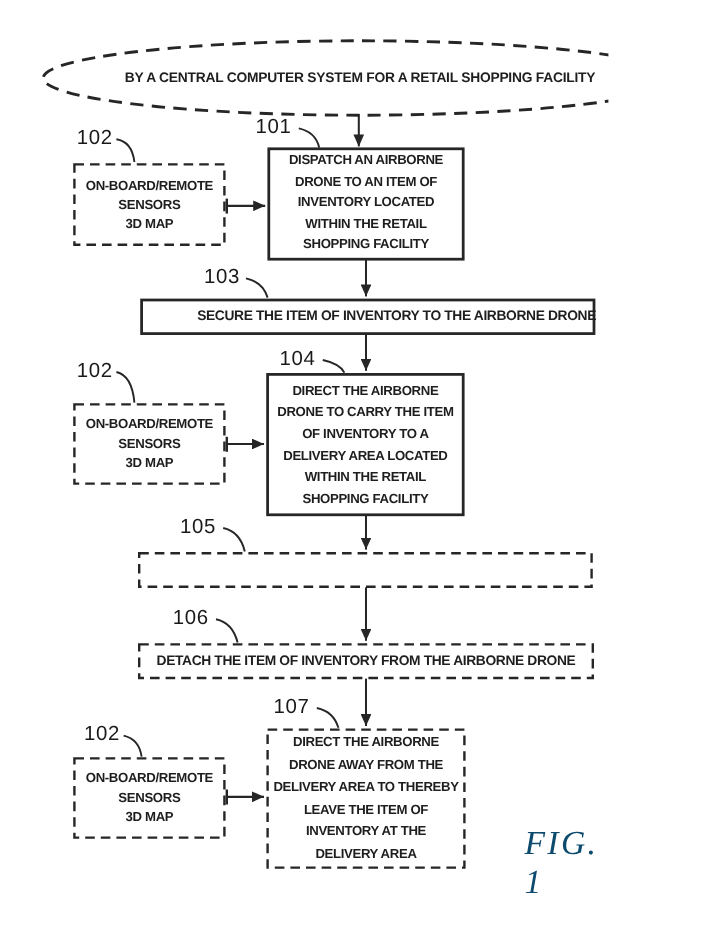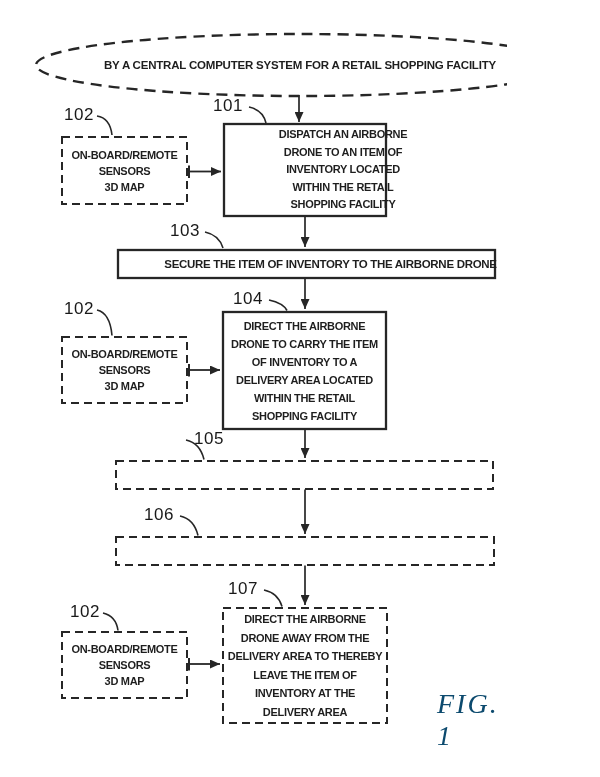--- a/index.html
+++ b/index.html
@@ -81,54 +81,55 @@
     <path d="M269,300 Q283,303 287,310.5" fill="none" stroke="#262626" stroke-width="1.6"></path>
     <path d="M97,310 Q110,313 112,335.5" fill="none" stroke="#262626" stroke-width="1.6"></path>
     <path d="M186,440 Q200,443 204,459.5" fill="none" stroke="#262626" stroke-width="1.6"></path>
     <path d="M180,516 Q194,519 198,535.5" fill="none" stroke="#262626" stroke-width="1.6"></path>
     <path d="M264,590 Q278,593 282,606.5" fill="none" stroke="#262626" stroke-width="1.6"></path>
     <path d="M103,613 Q116,616 118,630.5" fill="none" stroke="#262626" stroke-width="1.6"></path>
   </svg>
 
   <div class="etxt" style="left:90px; top:46px; width:420px; height:38px;">BY A CENTRAL COMPUTER SYSTEM FOR A RETAIL SHOPPING FACILITY</div>
 
-  <div class="btxt" style="left:244px; top:126px; width:158px; height:88px;padding-left:20px;">DISPATCH AN AIRBORNE
+  <div class="btxt" style="left:226px; top:126px; width:158px; height:88px;">DISPATCH AN AIRBORNE
 DRONE TO AN ITEM OF
 INVENTORY LOCATED
 WITHIN THE RETAIL
 SHOPPING FACILITY</div>
   <div class="btxt" style="left:64px; top:139px; width:121px; height:63px; line-height:16px;">ON-BOARD/REMOTE
 SENSORS
 3D MAP</div>
   <div class="btxt single" style="left:120px; top:252px; width:373px; height:24px;padding-left:24px;">SECURE THE ITEM OF INVENTORY TO THE AIRBORNE DRONE</div>
   <div class="btxt" style="left:224px; top:314px; width:161px; height:113px; line-height:18px;">DIRECT THE AIRBORNE
 DRONE TO CARRY THE ITEM
 OF INVENTORY TO A
 DELIVERY AREA LOCATED
 WITHIN THE RETAIL
 SHOPPING FACILITY</div>
   <div class="btxt" style="left:64px; top:339px; width:121px; height:62px; line-height:16px;">ON-BOARD/REMOTE
 SENSORS
 3D MAP</div>
+  <div class="btxt single" style="left:118px; top:539px; width:374px; height:24px;">DETACH THE ITEM OF INVENTORY FROM THE AIRBORNE DRONE</div>
   <div class="btxt" style="left:224px; top:610px; width:162px; height:111px; line-height:18.5px;">DIRECT THE AIRBORNE
 DRONE AWAY FROM THE
 DELIVERY AREA TO THEREBY
 LEAVE THE ITEM OF
 INVENTORY AT THE
 DELIVERY AREA</div>
   <div class="btxt" style="left:64px; top:634px; width:121px; height:62px; line-height:16px;">ON-BOARD/REMOTE
 SENSORS
 3D MAP</div>
 
   <div class="ref" style="left:213px; top:96px;">101</div>
   <div class="ref" style="left:64px;  top:105px;">102</div>
   <div class="ref" style="left:170px; top:221px;">103</div>
   <div class="ref" style="left:233px; top:289px;">104</div>
   <div class="ref" style="left:64px;  top:299px;">102</div>
-  <div class="ref" style="left:150px; top:429px;margin-left:44px;">105</div>
+  <div class="ref" style="left:150px; top:429px;">105</div>
   <div class="ref" style="left:144px; top:505px;">106</div>
   <div class="ref" style="left:228px; top:579px;">107</div>
   <div class="ref" style="left:70px;  top:602px;">102</div>
 
   <div class="figlabel">FIG. 1</div>
   <div class="dianum">
     <span>100</span>
   </div>
 
 </div>

